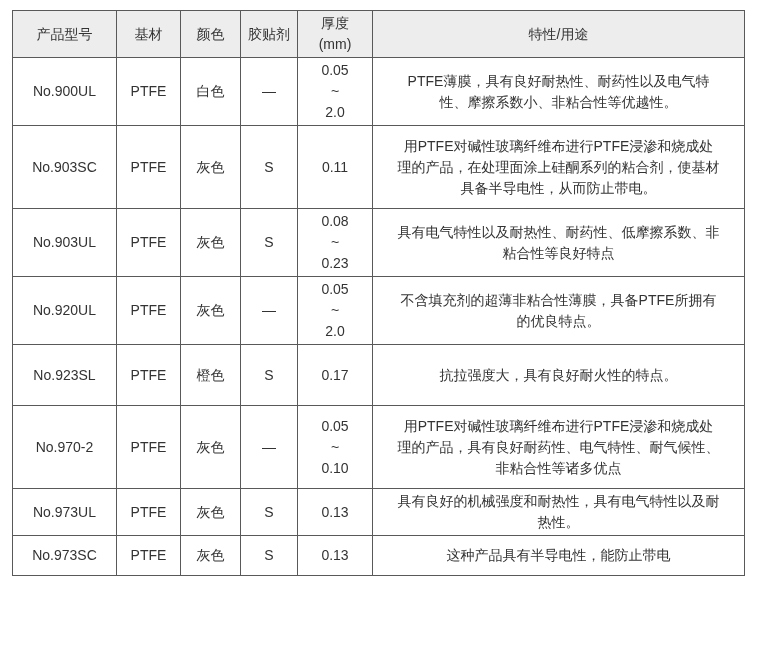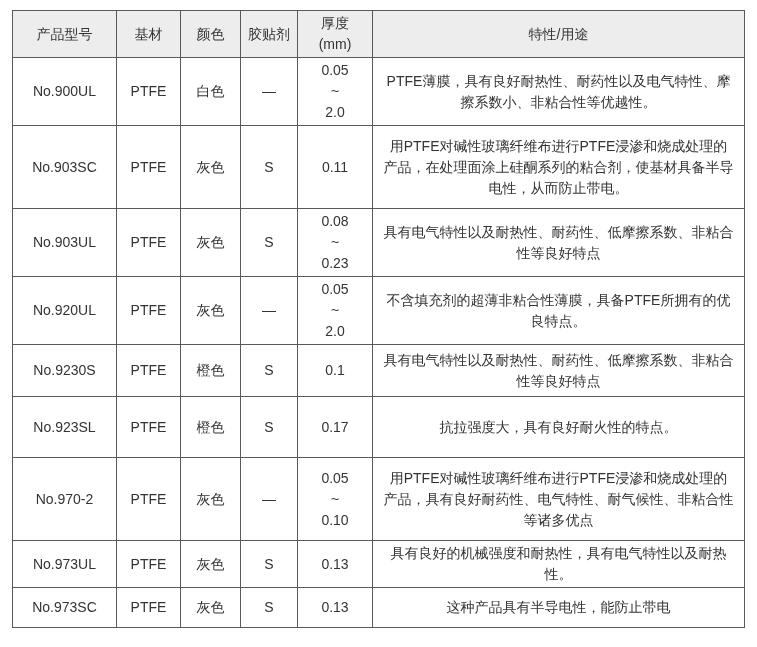--- a/index.html
+++ b/index.html
@@ -31,21 +31,21 @@
     white-space: pre-line;
     padding: 2px 4px;
     color: #333333;
     word-break: break-all;
   }
   .product-table th {
     background: #ededed;
     font-weight: normal;
   }
   .product-table td.features-cell {
-    padding: 2px 10px;
+    padding: 2px 24px;
   }
 </style>
 </head>
 <body>
 
 <div class="table-wrap">
   <table class="product-table">
     <colgroup>
       <col style="width:104px">
       <col style="width:64px">
@@ -97,28 +97,20 @@
       <tr style="height:63px">
         <td>No.920UL</td>
         <td>PTFE</td>
         <td>灰色</td>
         <td>—</td>
         <td>0.05
 ~
 2.0</td>
         <td class="features-cell">不含填充剂的超薄非粘合性薄膜，具备PTFE所拥有的优良特点。</td>
       </tr>
-      <tr style="height:52px">
-        <td>No.9230S</td>
-        <td>PTFE</td>
-        <td>橙色</td>
-        <td>S</td>
-        <td>0.1</td>
-        <td class="features-cell">具有电气特性以及耐热性、耐药性、低摩擦系数、非粘合性等良好特点</td>
-      </tr>
       <tr style="height:61px">
         <td>No.923SL</td>
         <td>PTFE</td>
         <td>橙色</td>
         <td>S</td>
         <td>0.17</td>
         <td class="features-cell">抗拉强度大，具有良好耐火性的特点。</td>
       </tr>
       <tr style="height:83px">
         <td>No.970-2</td>

